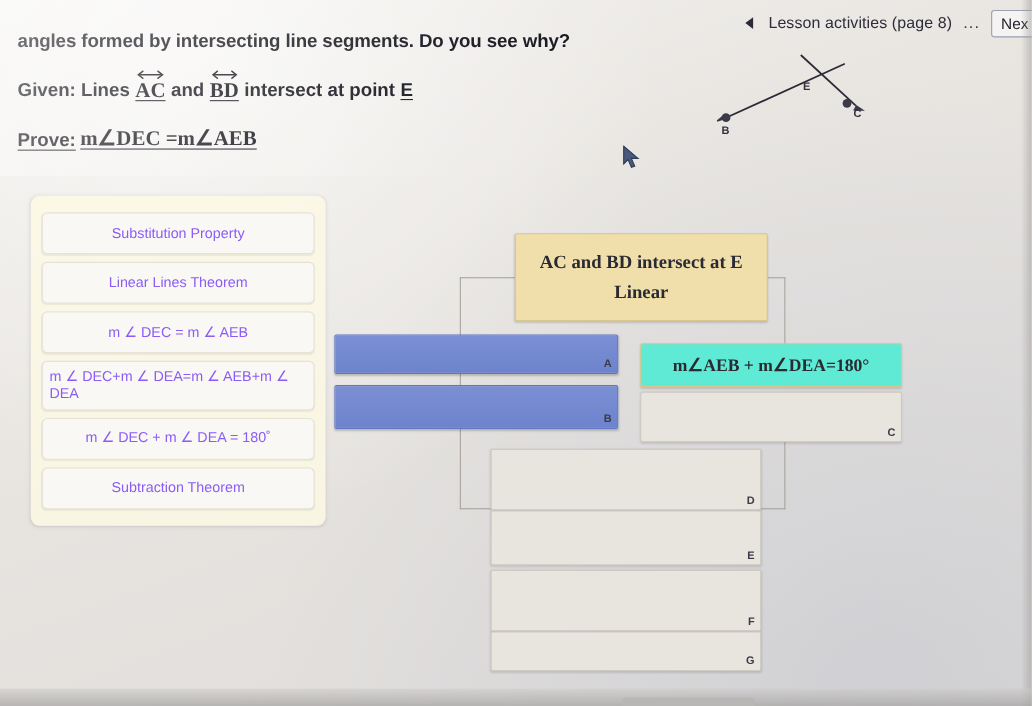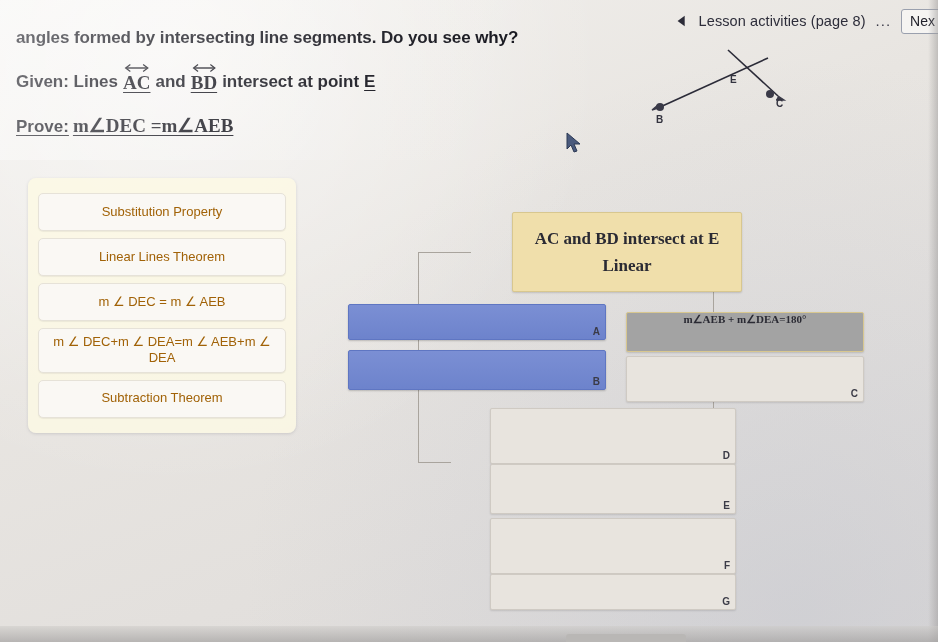--- a/index.html
+++ b/index.html
@@ -164,42 +164,40 @@
   }
   .bank-item {
     background: #faf8f4;
     border: 1px solid #e6e2d8;
     border-radius: 5px;
     min-height: 38px;
     margin: 7px 0;
     display: flex;
     align-items: center;
     justify-content: center;
-    text-align: center;
     font-size: 13px;
-    color: #a16207;
+    color: #8b5cf6;
     padding: 5px 6px;
     box-sizing: border-box;
     line-height: 1.25;
     box-shadow: 0 1px 1px rgba(0,0,0,0.06);
   }
 
   
   .flow {
     position: absolute;
     left: 300px;
     top: 200px;
     width: 560px;
     height: 420px;
   }
   .box {
     position: absolute;
     box-sizing: border-box;
     border-radius: 2px;
-    margin-left: 44px;
   }
   .given-box {
     background: #f0dfab;
     border: 1px solid #d8c78f;
     color: #2a2a33;
     display: flex;
     flex-direction: column;
     align-items: center;
     justify-content: center;
     gap: 7px;
@@ -212,27 +210,28 @@
     background: #e8e4de;
     border: 1px solid #cfcac3;
     box-shadow: 0 1px 2px rgba(0,0,0,0.12);
   }
   .filled-box {
     background: linear-gradient(180deg, #7b8fd4 0%, #6d83cc 100%);
     border: 1px solid #5f76c2;
     box-shadow: 0 1px 2px rgba(0,0,0,0.2);
   }
   .aeb-box {
-    background: #a3a3a3;
+    background: #5eead4;
     border: 1px solid #d8c78f;
     display: flex;
+    align-items: center;
     justify-content: center;
     font-family: "Liberation Serif", serif;
     font-weight: 700;
-    font-size: 11px;
+    font-size: 16px;
     color: #2a2a33;
     box-shadow: 0 1px 2px rgba(0,0,0,0.15);
   }
   .slot-letter {
     position: absolute;
     right: 5px;
     bottom: 2px;
     font-size: 10px;
     font-weight: 700;
     color: #3b3b47;
@@ -355,20 +354,21 @@
     <span class="pt-label" style="left:112px; top:38px;">E</span>
     <span class="pt-label" style="left:38px; top:78px;">B</span>
     <span class="pt-label" style="left:158px; top:62px;">C</span>
   </div>
 
   <div class="bank">
     <div class="bank-item">Substitution Property</div>
     <div class="bank-item">Linear Lines Theorem</div>
     <div class="bank-item">m ∠ DEC = m ∠ AEB</div>
     <div class="bank-item">m ∠ DEC+m ∠ DEA=m ∠ AEB+m ∠ DEA</div>
+    <div class="bank-item">m ∠ DEC + m ∠ DEA = 180˚</div>
     <div class="bank-item">Subtraction Theorem</div>
   </div>
 
   <div class="flow">
 
     <div class="connector" style="left:118px; top:52px; width:52px; height:62px; border-left-width:1px; border-top-width:1px;"></div>
     <div class="connector" style="left:268px; top:52px; width:145px; height:62px; border-right-width:1px; border-top-width:1px;"></div>
     <div class="connector" style="left:118px; top:114px; width:32px; height:148px; border-left-width:1px; border-bottom-width:1px;"></div>
     <div class="connector" style="left:382px; top:180px; width:31px; height:82px; border-right-width:1px; border-bottom-width:1px;"></div>
 

